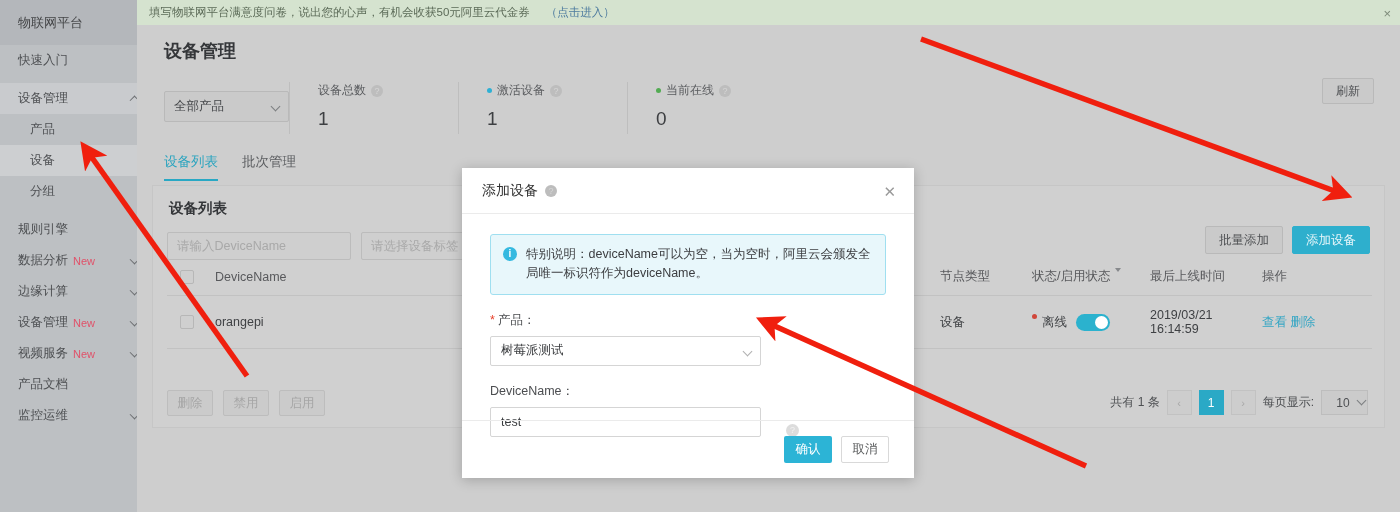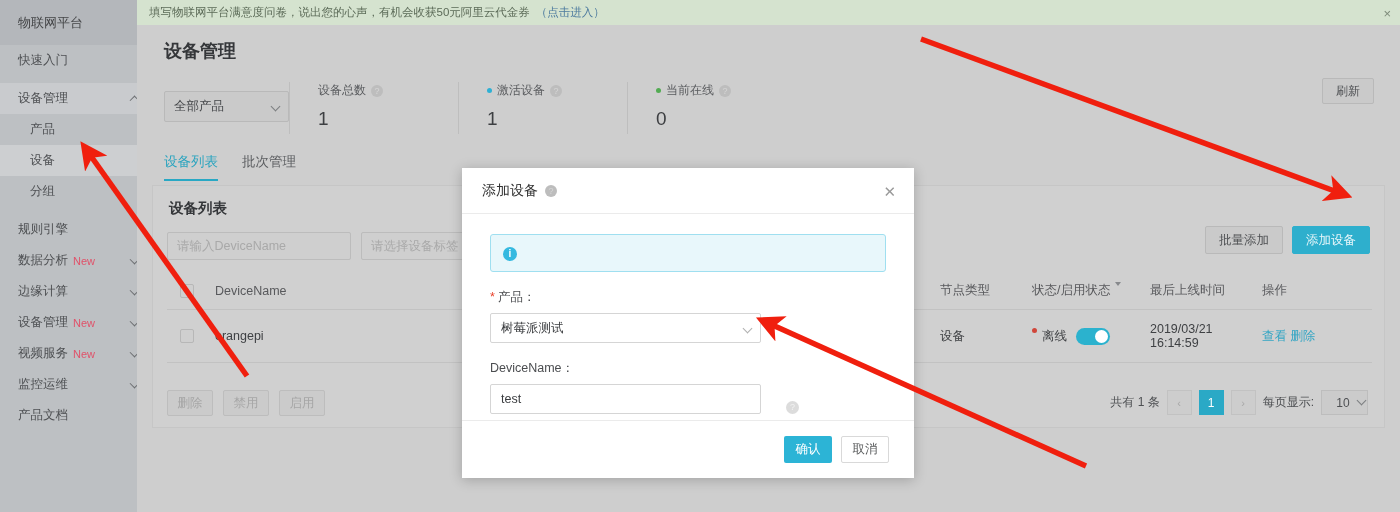--- a/index.html
+++ b/index.html
@@ -46,21 +46,21 @@
 
   
   .banner {
     position: absolute; left: 137px; top: 0;
     width: 1263px; height: 25px;
     background: #d5e3cf;
     display: flex; align-items: center;
     padding-left: 12px;
     font-size: 11.5px; color: #5c6b58;
   }
-  .banner-link { color: #4c7a9e; margin-left: 6px; }
+  .banner-link { color: #4c7a9e; margin-left: 16px; }
   .banner-close {
     position: absolute; right: 9px; top: 50%;
     transform: translateY(-50%);
     color: #7d8a79; font-size: 13px; line-height: 1;
   }
 
   
   .main {
     position: absolute; left: 137px; top: 25px;
     width: 1263px; height: 487px;
@@ -145,21 +145,21 @@
   .filter-input {
     width: 184px; height: 28px;
     border: 1px solid #bcbcbc; background: #cfcfcf;
     border-radius: 2px;
     display: flex; align-items: center; padding: 0 9px;
     font-size: 12.5px; color: #a9a9a9;
   }
   .filter-input.sel { width: 150px; position: relative; }
 
   
-  .tbl { position: absolute; left: 14px; top: 86px; width: 1205px; }
+  .tbl { position: absolute; left: 14px; top: 72px; width: 1205px; }
   .tr { display: flex; align-items: center; height: 38px; border-bottom: 1px solid #c2c2c2; }
   .tr.head { color: #58595c; font-size: 12.5px; border-bottom: 1px solid #c2c2c2; }
   .tr.row { height: 53px; color: #3f4144; font-size: 12.5px; }
   .cb {
     width: 14px; height: 14px; border: 1px solid #b7b7b7;
     background: #cfcfcf; border-radius: 2px;
   }
   .c-chk { width: 48px; padding-left: 13px; }
   .c-name { width: 200px; }
   .c-mid { flex: 1; }
@@ -325,25 +325,25 @@
           <span>设备管理</span>
           <span class="sb-new">New</span>
           <span class="chev"></span>
         </div>
         <div class="sb-item">
           <span>视频服务</span>
           <span class="sb-new">New</span>
           <span class="chev"></span>
         </div>
         <div class="sb-item">
+          <span>产品文档</span>
+        </div>
+        <div class="sb-item">
           <span>监控运维</span>
           <span class="chev"></span>
-        </div>
-        <div class="sb-item">
-          <span>产品文档</span>
         </div>
       </div>
   </div>
 
   <div class="banner">
     <span>填写物联网平台满意度问卷，说出您的心声，有机会收获50元阿里云代金券</span>
     <span class="banner-link">（点击进入）</span>
     <span class="banner-close">×</span>
   </div>
 
@@ -471,20 +471,21 @@
 
   <div class="modal">
     <div class="modal-head">
       <span class="modal-title">添加设备</span>
       <span class="qmark" style="margin-left:7px;">?</span>
       <span class="modal-close">✕</span>
     </div>
     <div class="modal-body">
       <div class="alert">
         <span class="info-icon">i</span>
+        <span>特别说明：deviceName可以为空，当为空时，阿里云会颁发全局唯一标识符作为deviceName。</span>
       </div>
       <div class="field-label">
         <span class="req">*</span><span>产品：</span>
       </div>
       <div class="m-select">
         <span>树莓派测试</span>
         <span class="sel-chev"></span>
       </div>
       <div class="field-label">DeviceName：</div>
       <div class="input-row">

